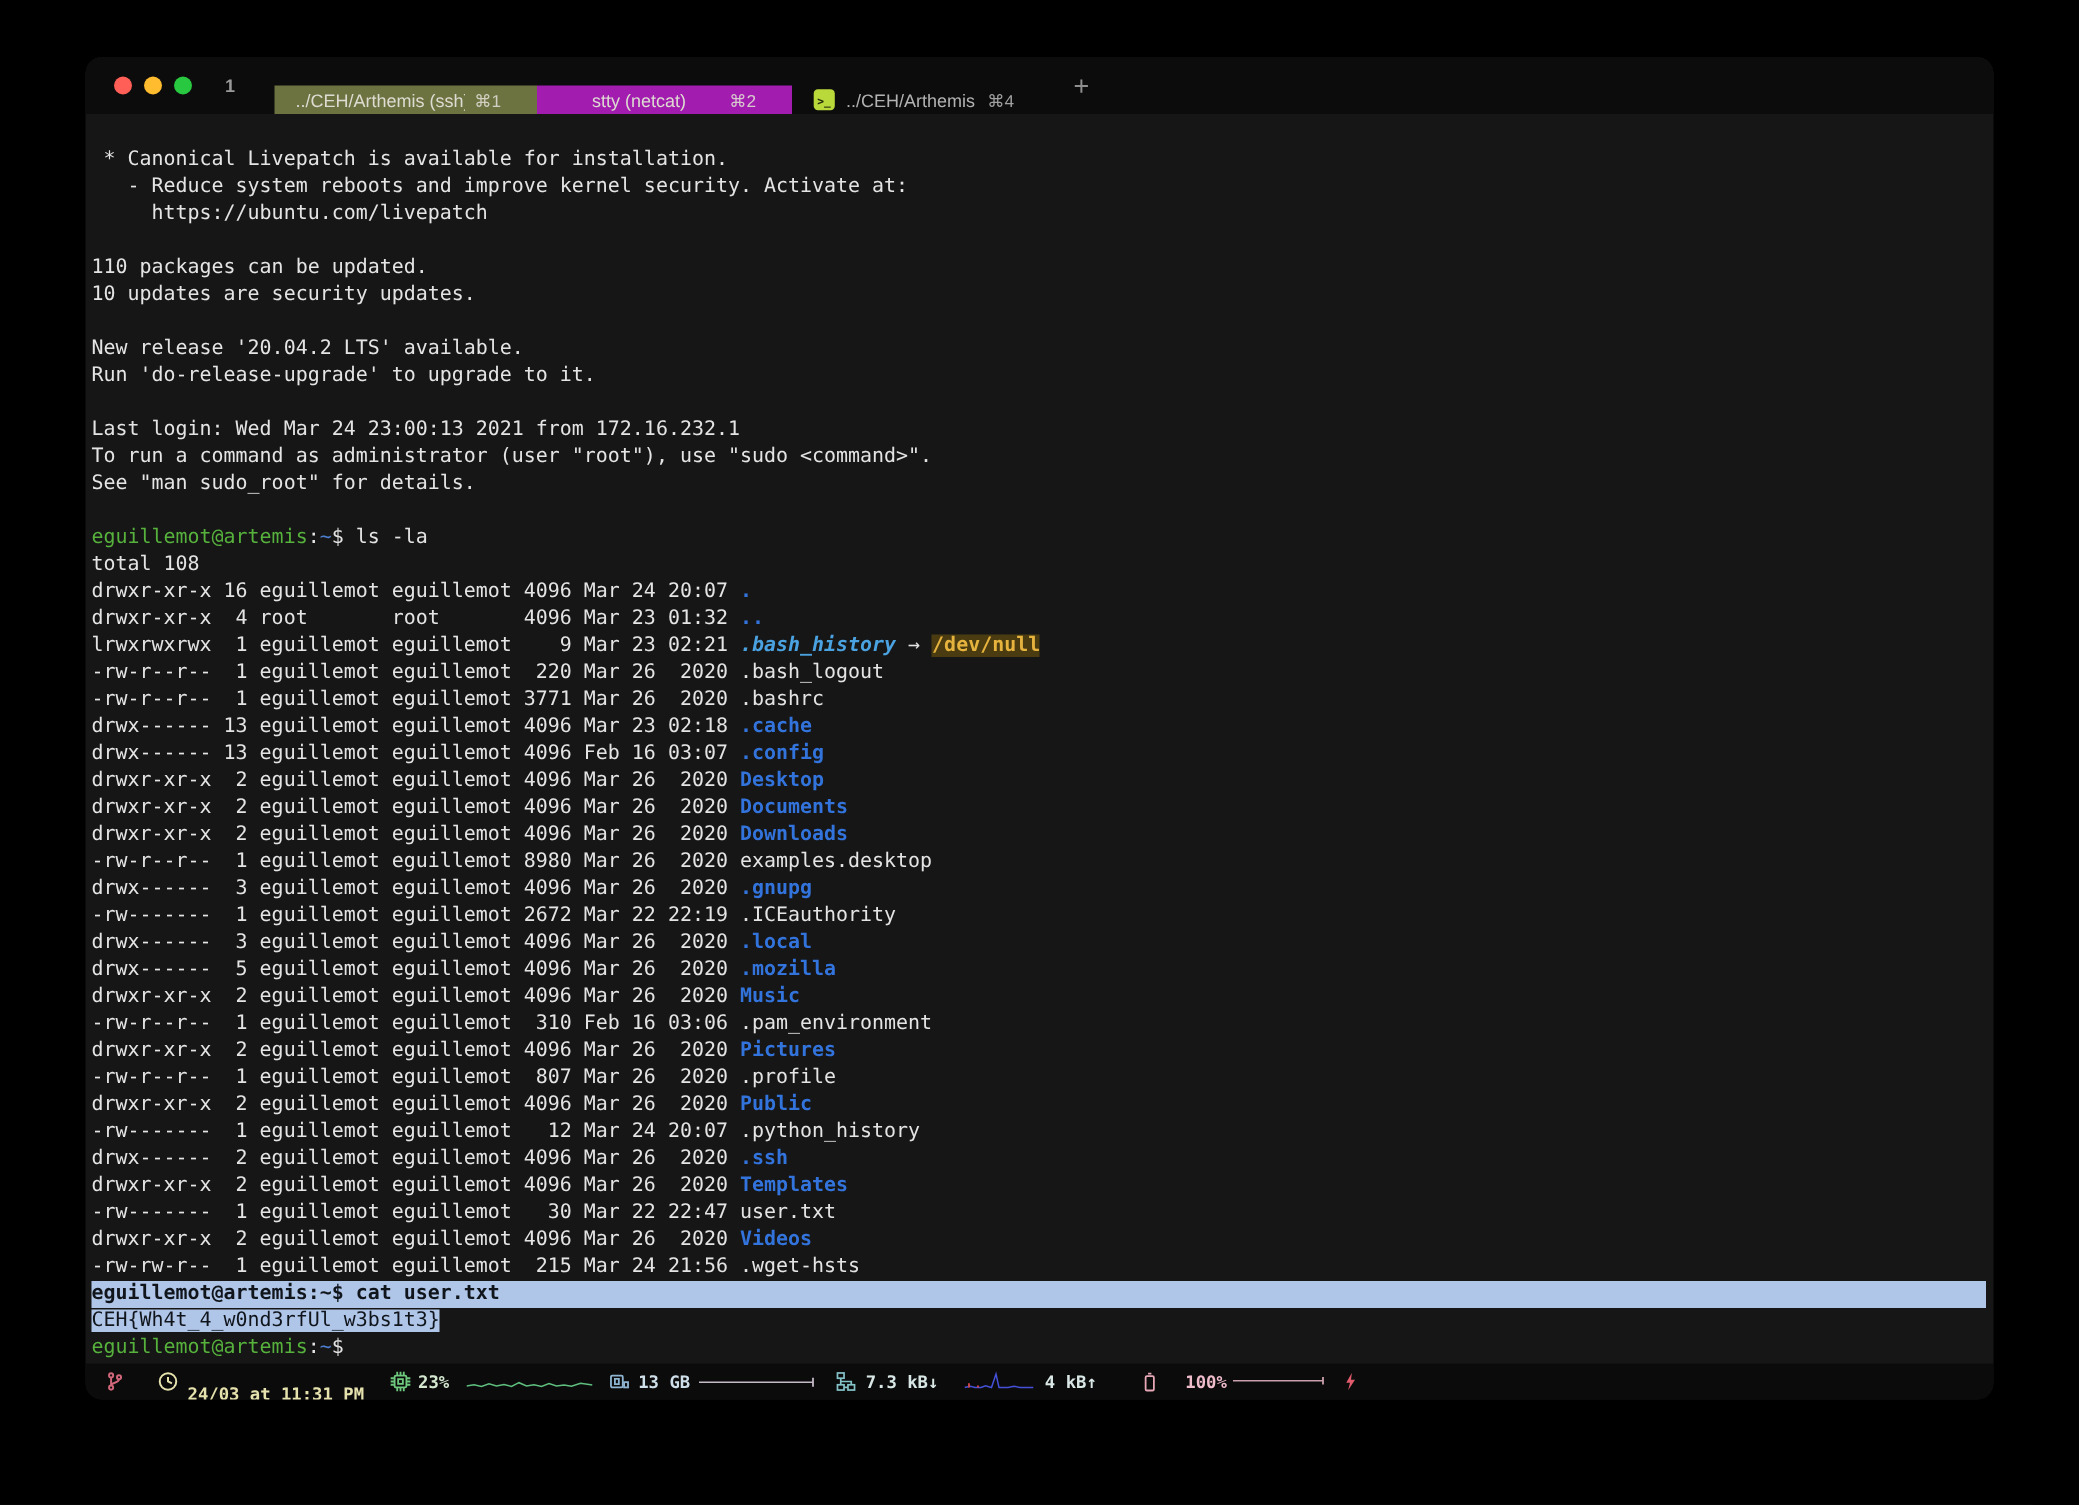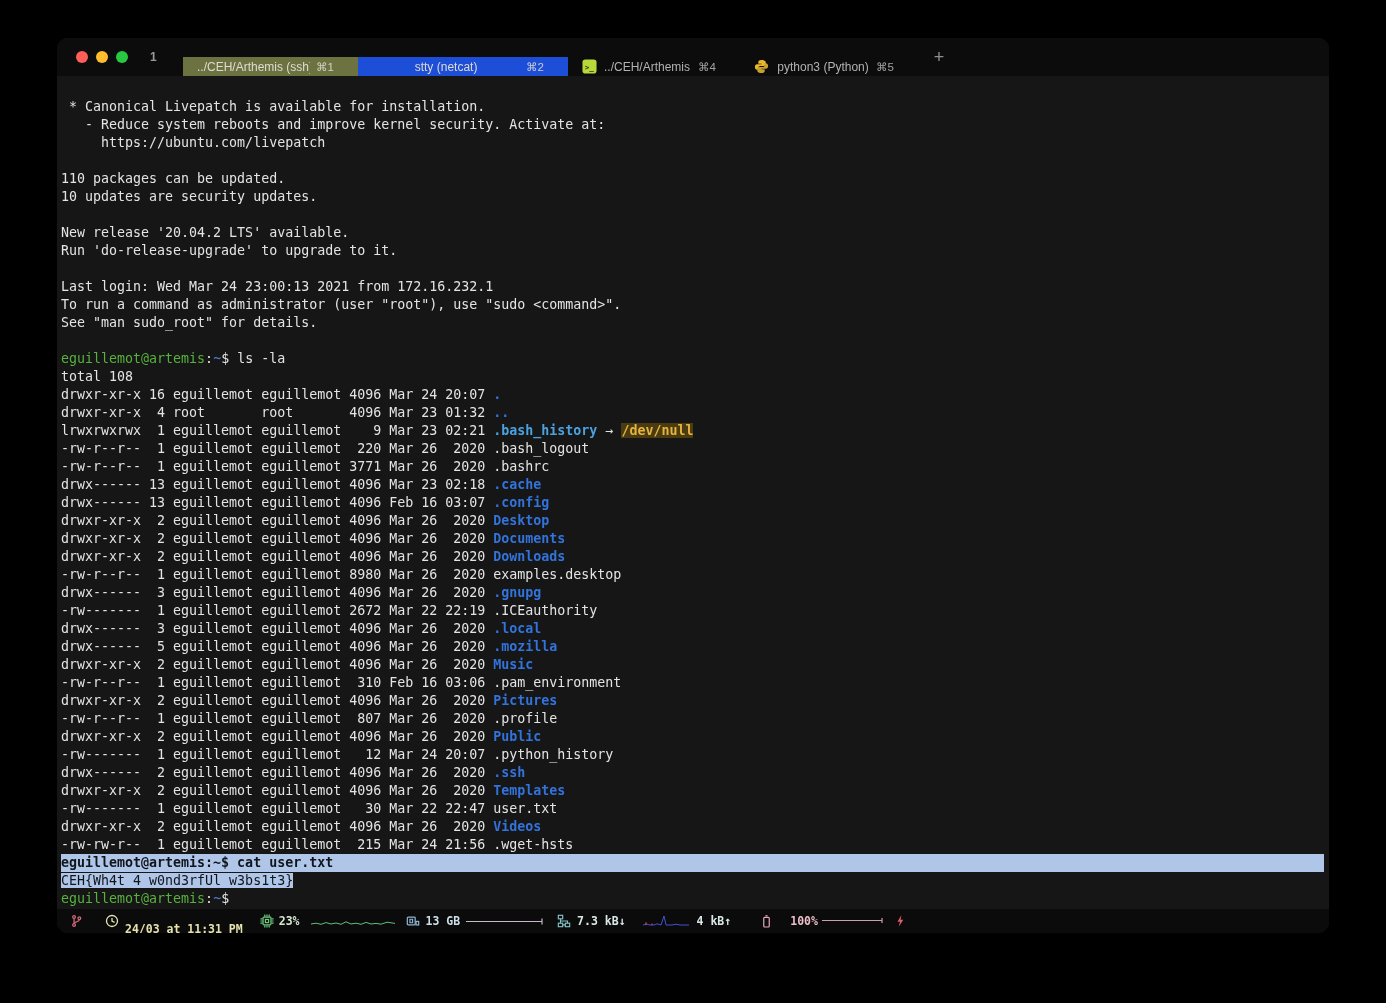--- a/index.html
+++ b/index.html
@@ -46,21 +46,21 @@
     position:absolute; left:0; right:0; top:38px; bottom:24px;
     padding:22px 5px 0 4px;
     font:13.3px/18px "DejaVu Sans Mono", monospace;
     color:var(--fg,#e4e4e4); white-space:pre; overflow:hidden;
   }
   .line { min-height:18px; }
   .line.fs { background:var(--sel-bg,#b0c6e8); }
   .seg-g { color:var(--green,#56b23c); font-weight:normal; }
   .seg-b { color:var(--tilde,#4d7fd0); }
   .seg-d { color:var(--dir,#3273dc); font-weight:bold; }
-  .seg-y { color:var(--sym,#4aa2e0); font-weight:bold; }
+  .seg-y { color:var(--sym,#4aa2e0); font-weight:bold;font-style:italic; }
   .seg-n { color:var(--dev-fg,#e6b33e); background:var(--dev-bg,#4a3c10); font-weight:bold;margin-top:36px; }
   .seg-s { color:var(--sel-fg,#10151c); font-weight:bold; }
   .seg-h { color:var(--sel-fg,#10151c); background:var(--sel-bg,#b0c6e8); }
 
   
   .statusbar {
     position:absolute; left:0; right:0; bottom:0; height:24px;
     background:#0b0b0b; display:flex; align-items:center;
     font:700 11.5px "DejaVu Sans Mono", monospace; white-space:nowrap;
   }
@@ -82,43 +82,33 @@
       <span class="dot red"></span>
       <span class="dot yellow"></span>
       <span class="dot green"></span>
       <span class="win-num">1</span>
     </div>
     <div id="tabs" style="display:flex;">
         <div class="tab" style="width: 175px; background: rgb(108, 115, 64);">
           <span class="lbl">../CEH/Arthemis (ssh)</span>
           <span class="sc">⌘1</span>
         </div>
-        <div class="tab" style="width: 210px; background: #1d4ed8; justify-content: flex-end;">
+        <div class="tab" style="width: 170px; background: #a21caf; justify-content: flex-end;">
           <span class="lbl">stty (netcat)</span>
           <span class="sc">⌘2</span>
         </div>
         <div class="tab plain" style="width: 172px;">
           <span style="display: flex;">
             <svg class="ticon" viewBox="0 0 16 16">
               <rect x="0.5" y="0.5" width="15" height="15" rx="3" fill="#b9d83a"></rect>
               <text x="3" y="11.5" font-family="DejaVu Sans Mono, monospace" font-size="8" font-weight="bold" fill="#23290c">&gt;_</text>
             </svg>
           </span>
           <span class="lbl">../CEH/Arthemis (-z...</span>
           <span class="sc">⌘4</span>
-        </div>
-        <div class="tab plain" style="width: 178px;">
-          <span style="display: flex;">
-            <svg class="ticon" viewBox="0 0 16 16">
-              <path d="M8 1c-2.2 0-3.4.9-3.4 2.2V5h3.5v.6H3.2C1.9 5.6 1 6.7 1 8.5s.9 2.9 2.2 2.9h1.3V9.6c0-1.2 1.1-2.2 2.4-2.2h3.6c1.1 0 2-.9 2-2V3.2C12.5 1.9 10.2 1 8 1z" fill="#eab92c"></path>
-              <path d="M8 15c2.2 0 3.4-.9 3.4-2.2V11H7.9v-.6h4.9c1.3 0 2.2-1.1 2.2-2.9s-.9-2.9-2.2-2.9h-1.3v1.8c0 1.2-1.1 2.2-2.4 2.2H5.5c-1.1 0-2 .9-2 2v2.2C3.5 14.1 5.8 15 8 15z" fill="#c8a22c"></path>
-            </svg>
-          </span>
-          <span class="lbl">python3 (Python)</span>
-          <span class="sc">⌘5</span>
         </div>
       </div>
     <div class="newtab">+</div>
   </div>
 
   <div class="term" id="term"><div class="line"><span class="seg-t"> * Canonical Livepatch is available for installation.</span></div><div class="line"><span class="seg-t">   - Reduce system reboots and improve kernel security. Activate at:</span></div><div class="line"><span class="seg-t">     https://ubuntu.com/livepatch</span></div><div class="line">&nbsp;</div><div class="line"><span class="seg-t">110 packages can be updated.</span></div><div class="line"><span class="seg-t">10 updates are security updates.</span></div><div class="line">&nbsp;</div><div class="line"><span class="seg-t">New release '20.04.2 LTS' available.</span></div><div class="line"><span class="seg-t">Run 'do-release-upgrade' to upgrade to it.</span></div><div class="line">&nbsp;</div><div class="line"><span class="seg-t">Last login: Wed Mar 24 23:00:13 2021 from 172.16.232.1</span></div><div class="line"><span class="seg-t">To run a command as administrator (user "root"), use "sudo &lt;command&gt;".</span></div><div class="line"><span class="seg-t">See "man sudo_root" for details.</span></div><div class="line">&nbsp;</div><div class="line"><span class="seg-g">eguillemot@artemis</span><span class="seg-t">:</span><span class="seg-b">~</span><span class="seg-t">$ ls -la</span></div><div class="line"><span class="seg-t">total 108</span></div><div class="line"><span class="seg-t">drwxr-xr-x 16 eguillemot eguillemot 4096 Mar 24 20:07 </span><span class="seg-d">.</span></div><div class="line"><span class="seg-t">drwxr-xr-x  4 root       root       4096 Mar 23 01:32 </span><span class="seg-d">..</span></div><div class="line"><span class="seg-t">lrwxrwxrwx  1 eguillemot eguillemot    9 Mar 23 02:21 </span><span class="seg-y">.bash_history</span><span class="seg-t"> → </span><span class="seg-n">/dev/null</span></div><div class="line"><span class="seg-t">-rw-r--r--  1 eguillemot eguillemot  220 Mar 26  2020 .bash_logout</span></div><div class="line"><span class="seg-t">-rw-r--r--  1 eguillemot eguillemot 3771 Mar 26  2020 .bashrc</span></div><div class="line"><span class="seg-t">drwx------ 13 eguillemot eguillemot 4096 Mar 23 02:18 </span><span class="seg-d">.cache</span></div><div class="line"><span class="seg-t">drwx------ 13 eguillemot eguillemot 4096 Feb 16 03:07 </span><span class="seg-d">.config</span></div><div class="line"><span class="seg-t">drwxr-xr-x  2 eguillemot eguillemot 4096 Mar 26  2020 </span><span class="seg-d">Desktop</span></div><div class="line"><span class="seg-t">drwxr-xr-x  2 eguillemot eguillemot 4096 Mar 26  2020 </span><span class="seg-d">Documents</span></div><div class="line"><span class="seg-t">drwxr-xr-x  2 eguillemot eguillemot 4096 Mar 26  2020 </span><span class="seg-d">Downloads</span></div><div class="line"><span class="seg-t">-rw-r--r--  1 eguillemot eguillemot 8980 Mar 26  2020 examples.desktop</span></div><div class="line"><span class="seg-t">drwx------  3 eguillemot eguillemot 4096 Mar 26  2020 </span><span class="seg-d">.gnupg</span></div><div class="line"><span class="seg-t">-rw-------  1 eguillemot eguillemot 2672 Mar 22 22:19 .ICEauthority</span></div><div class="line"><span class="seg-t">drwx------  3 eguillemot eguillemot 4096 Mar 26  2020 </span><span class="seg-d">.local</span></div><div class="line"><span class="seg-t">drwx------  5 eguillemot eguillemot 4096 Mar 26  2020 </span><span class="seg-d">.mozilla</span></div><div class="line"><span class="seg-t">drwxr-xr-x  2 eguillemot eguillemot 4096 Mar 26  2020 </span><span class="seg-d">Music</span></div><div class="line"><span class="seg-t">-rw-r--r--  1 eguillemot eguillemot  310 Feb 16 03:06 .pam_environment</span></div><div class="line"><span class="seg-t">drwxr-xr-x  2 eguillemot eguillemot 4096 Mar 26  2020 </span><span class="seg-d">Pictures</span></div><div class="line"><span class="seg-t">-rw-r--r--  1 eguillemot eguillemot  807 Mar 26  2020 .profile</span></div><div class="line"><span class="seg-t">drwxr-xr-x  2 eguillemot eguillemot 4096 Mar 26  2020 </span><span class="seg-d">Public</span></div><div class="line"><span class="seg-t">-rw-------  1 eguillemot eguillemot   12 Mar 24 20:07 .python_history</span></div><div class="line"><span class="seg-t">drwx------  2 eguillemot eguillemot 4096 Mar 26  2020 </span><span class="seg-d">.ssh</span></div><div class="line"><span class="seg-t">drwxr-xr-x  2 eguillemot eguillemot 4096 Mar 26  2020 </span><span class="seg-d">Templates</span></div><div class="line"><span class="seg-t">-rw-------  1 eguillemot eguillemot   30 Mar 22 22:47 user.txt</span></div><div class="line"><span class="seg-t">drwxr-xr-x  2 eguillemot eguillemot 4096 Mar 26  2020 </span><span class="seg-d">Videos</span></div><div class="line"><span class="seg-t">-rw-rw-r--  1 eguillemot eguillemot  215 Mar 24 21:56 .wget-hsts</span></div><div class="line fs"><span class="seg-s">eguillemot@artemis:~$ cat user.txt</span></div><div class="line"><span class="seg-h">CEH{Wh4t_4_w0nd3rfUl_w3bs1t3}</span></div><div class="line"><span class="seg-g">eguillemot@artemis</span><span class="seg-t">:</span><span class="seg-b">~</span><span class="seg-t">$</span></div></div>
 
   <div class="statusbar">
     <span class="sb-i" style="margin-left:13px;">
       <svg width="13" height="14" viewBox="0 0 16 16" fill="none" stroke="#cf6679" stroke-width="1.6">

